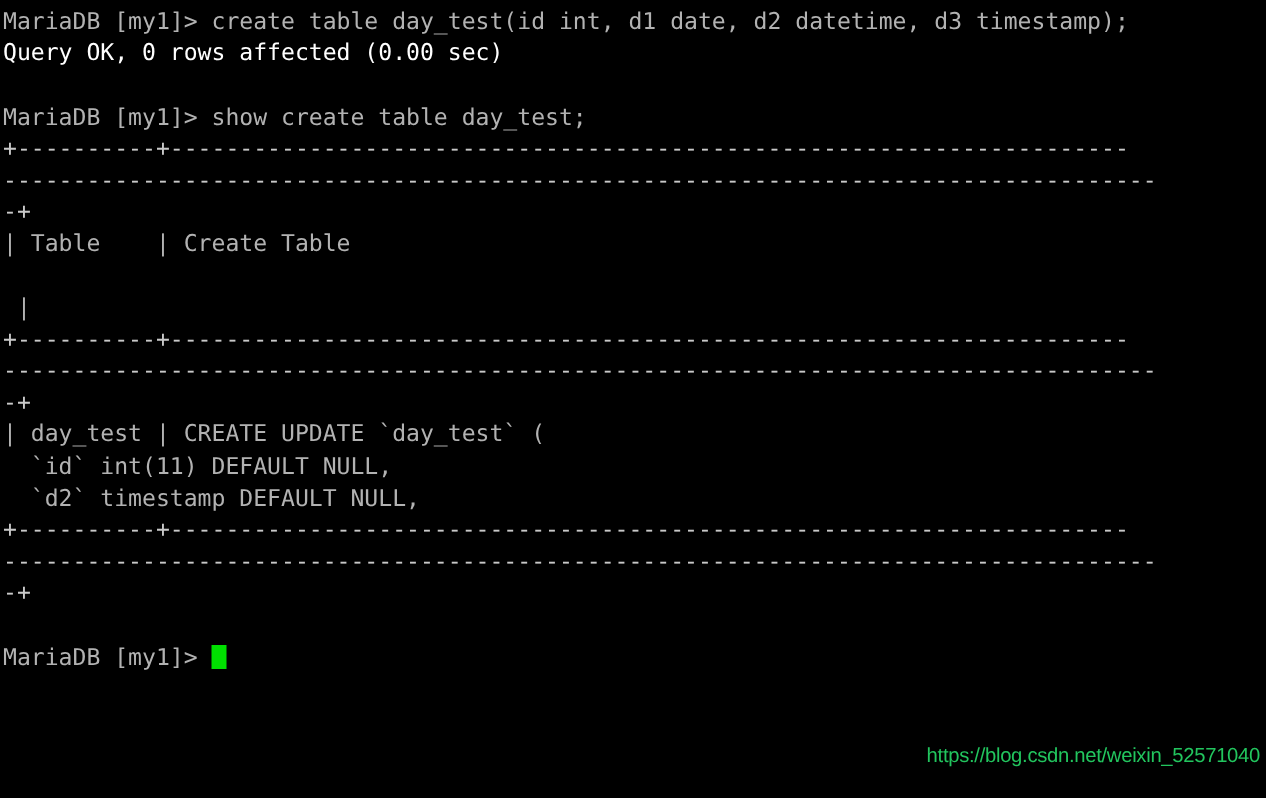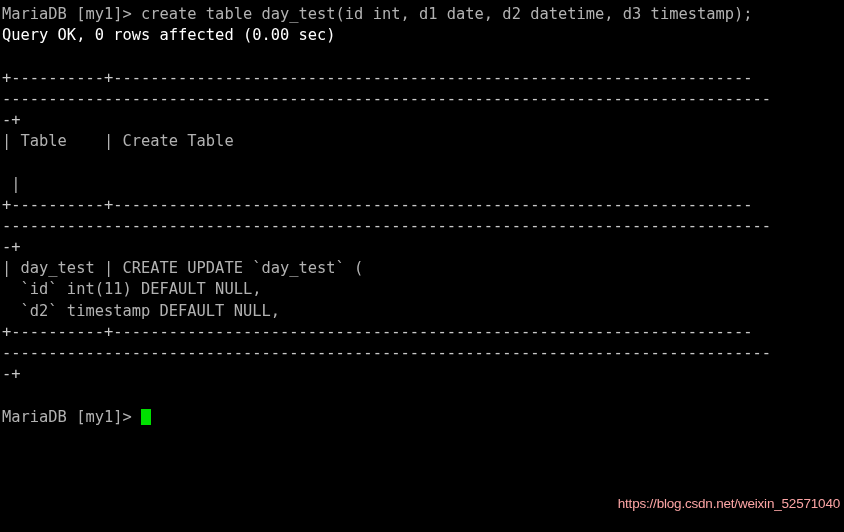--- a/index.html
+++ b/index.html
@@ -57,34 +57,35 @@
     height: 16px;
     background: #00e000;
     vertical-align: -3px;
   }
   .watermark {
     position: absolute;
     right: 4px;
     top: 496px;
     font-family: "Liberation Sans", "DejaVu Sans", sans-serif;
     font-size: 13.5px;
-    color: #fca5a5;
+    color: #22c55e;
     letter-spacing: -0.2px;
     white-space: pre;
   }
 </style>
 </head>
 <body>
 
 <div id="terminal">
   <div class="screen">
 
     <div class="line">MariaDB [my1]&gt; create table day_test(id int, d1 date, d2 datetime, d3 timestamp);</div>
     <div class="line bold">Query OK, 0 rows affected (0.00 sec)</div>
     <div class="line blank"></div>
+    <div class="line">MariaDB [my1]&gt; show create table day_test;</div>
     <div class="line rule">+----------+---------------------------------------------------------------------</div>
     <div class="line rule">-----------------------------------------------------------------------------------</div>
     <div class="line rule">-+</div>
     <div class="line">| Table    | Create Table</div>
     <div class="line blank"></div>
     <div class="line"> |</div>
     <div class="line rule">+----------+---------------------------------------------------------------------</div>
     <div class="line rule">-----------------------------------------------------------------------------------</div>
     <div class="line rule">-+</div>
     <div class="line">| day_test | CREATE UPDATE `day_test` (</div>

